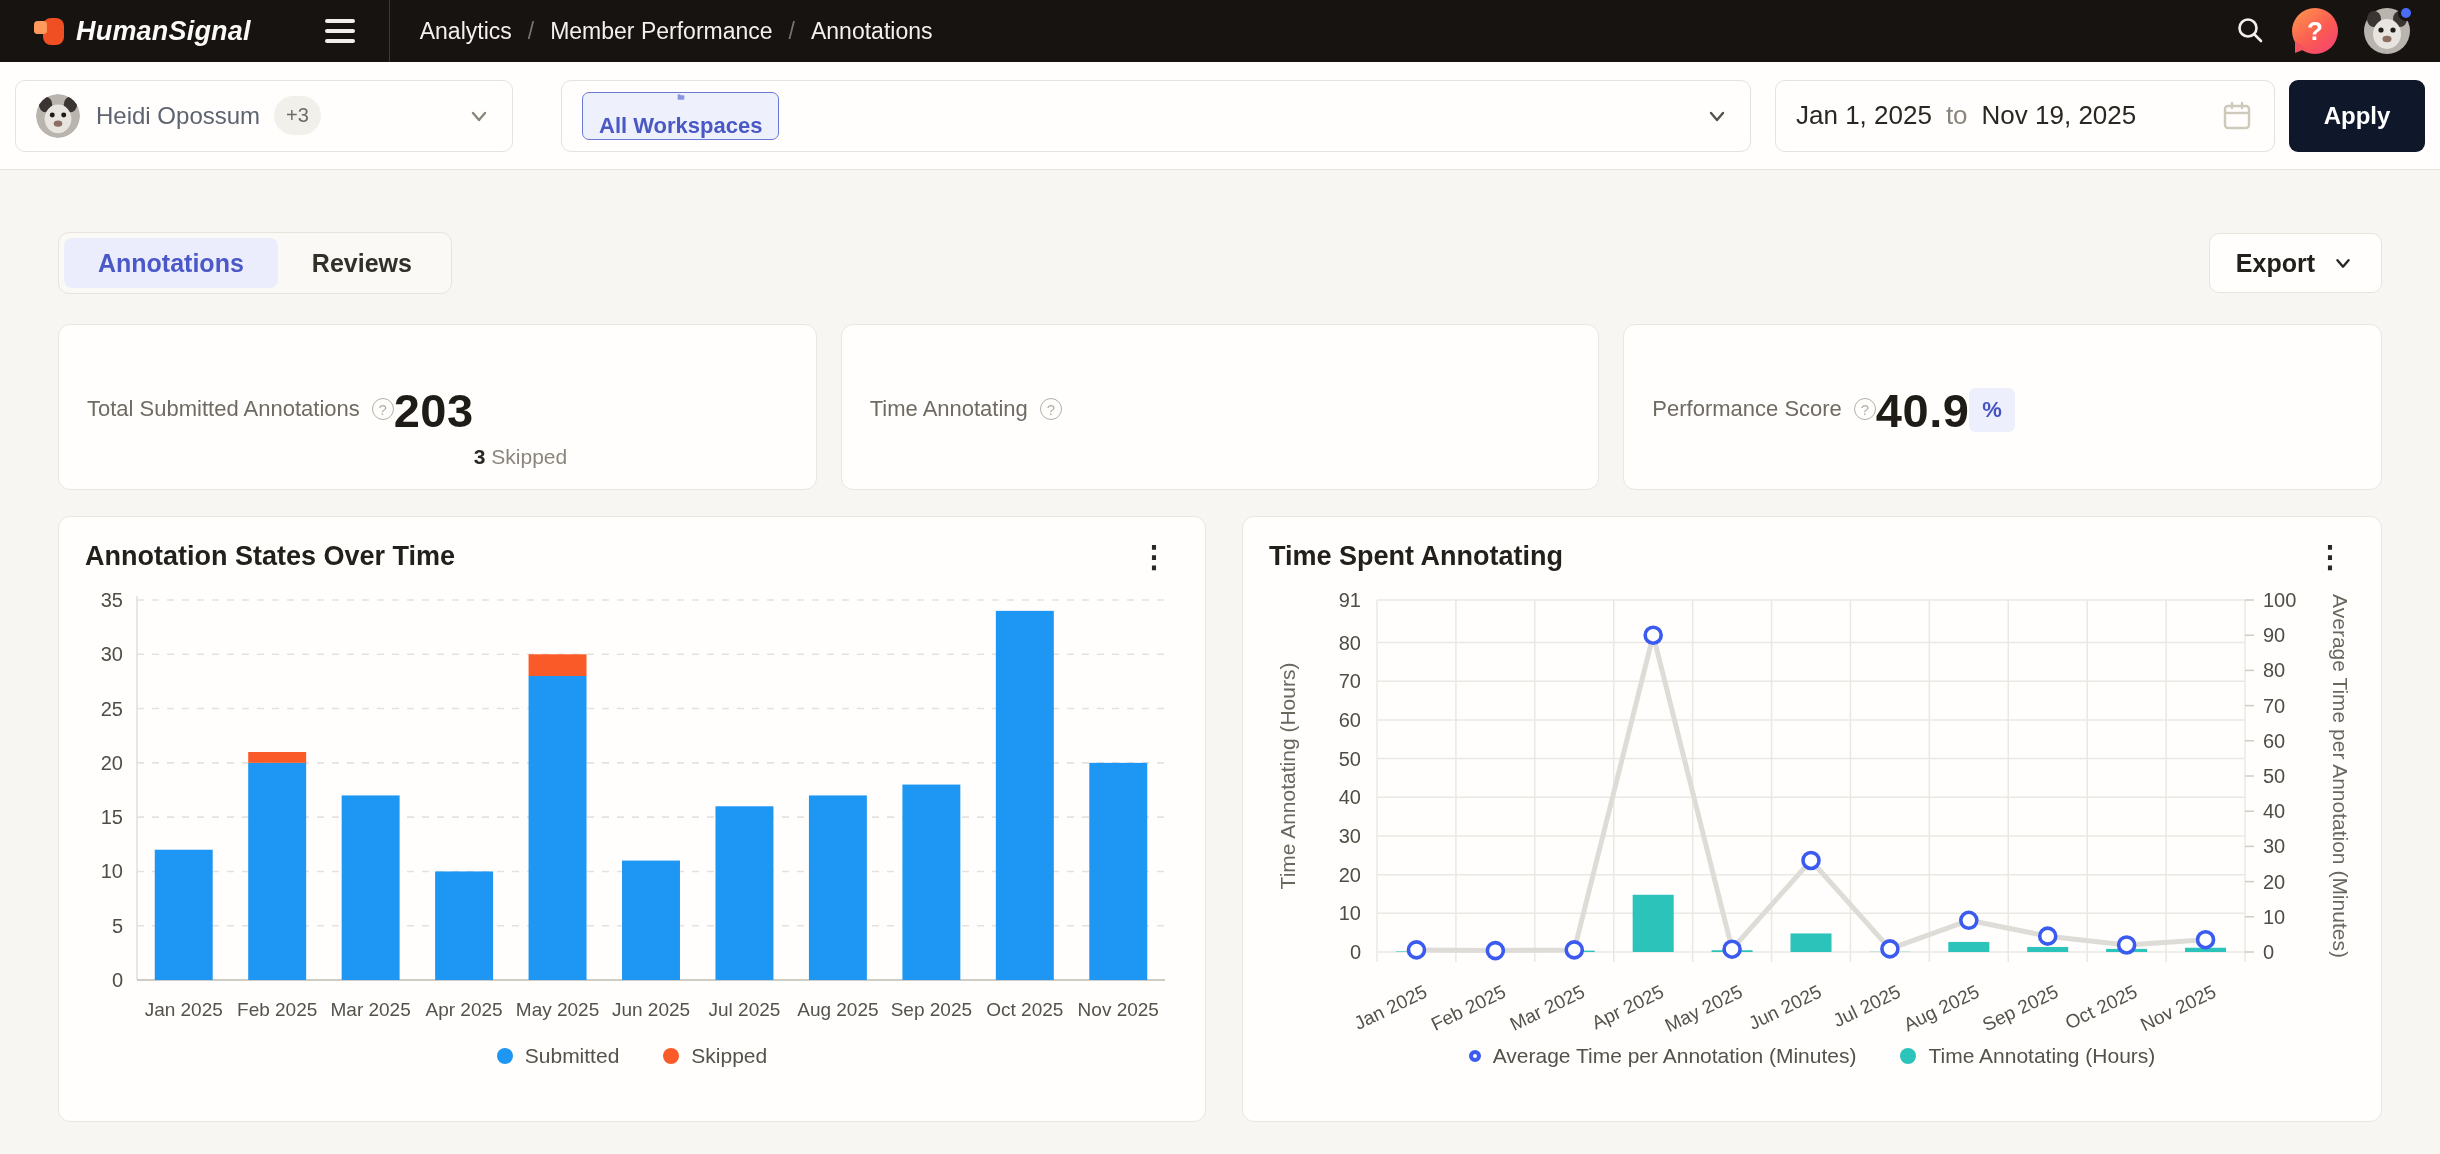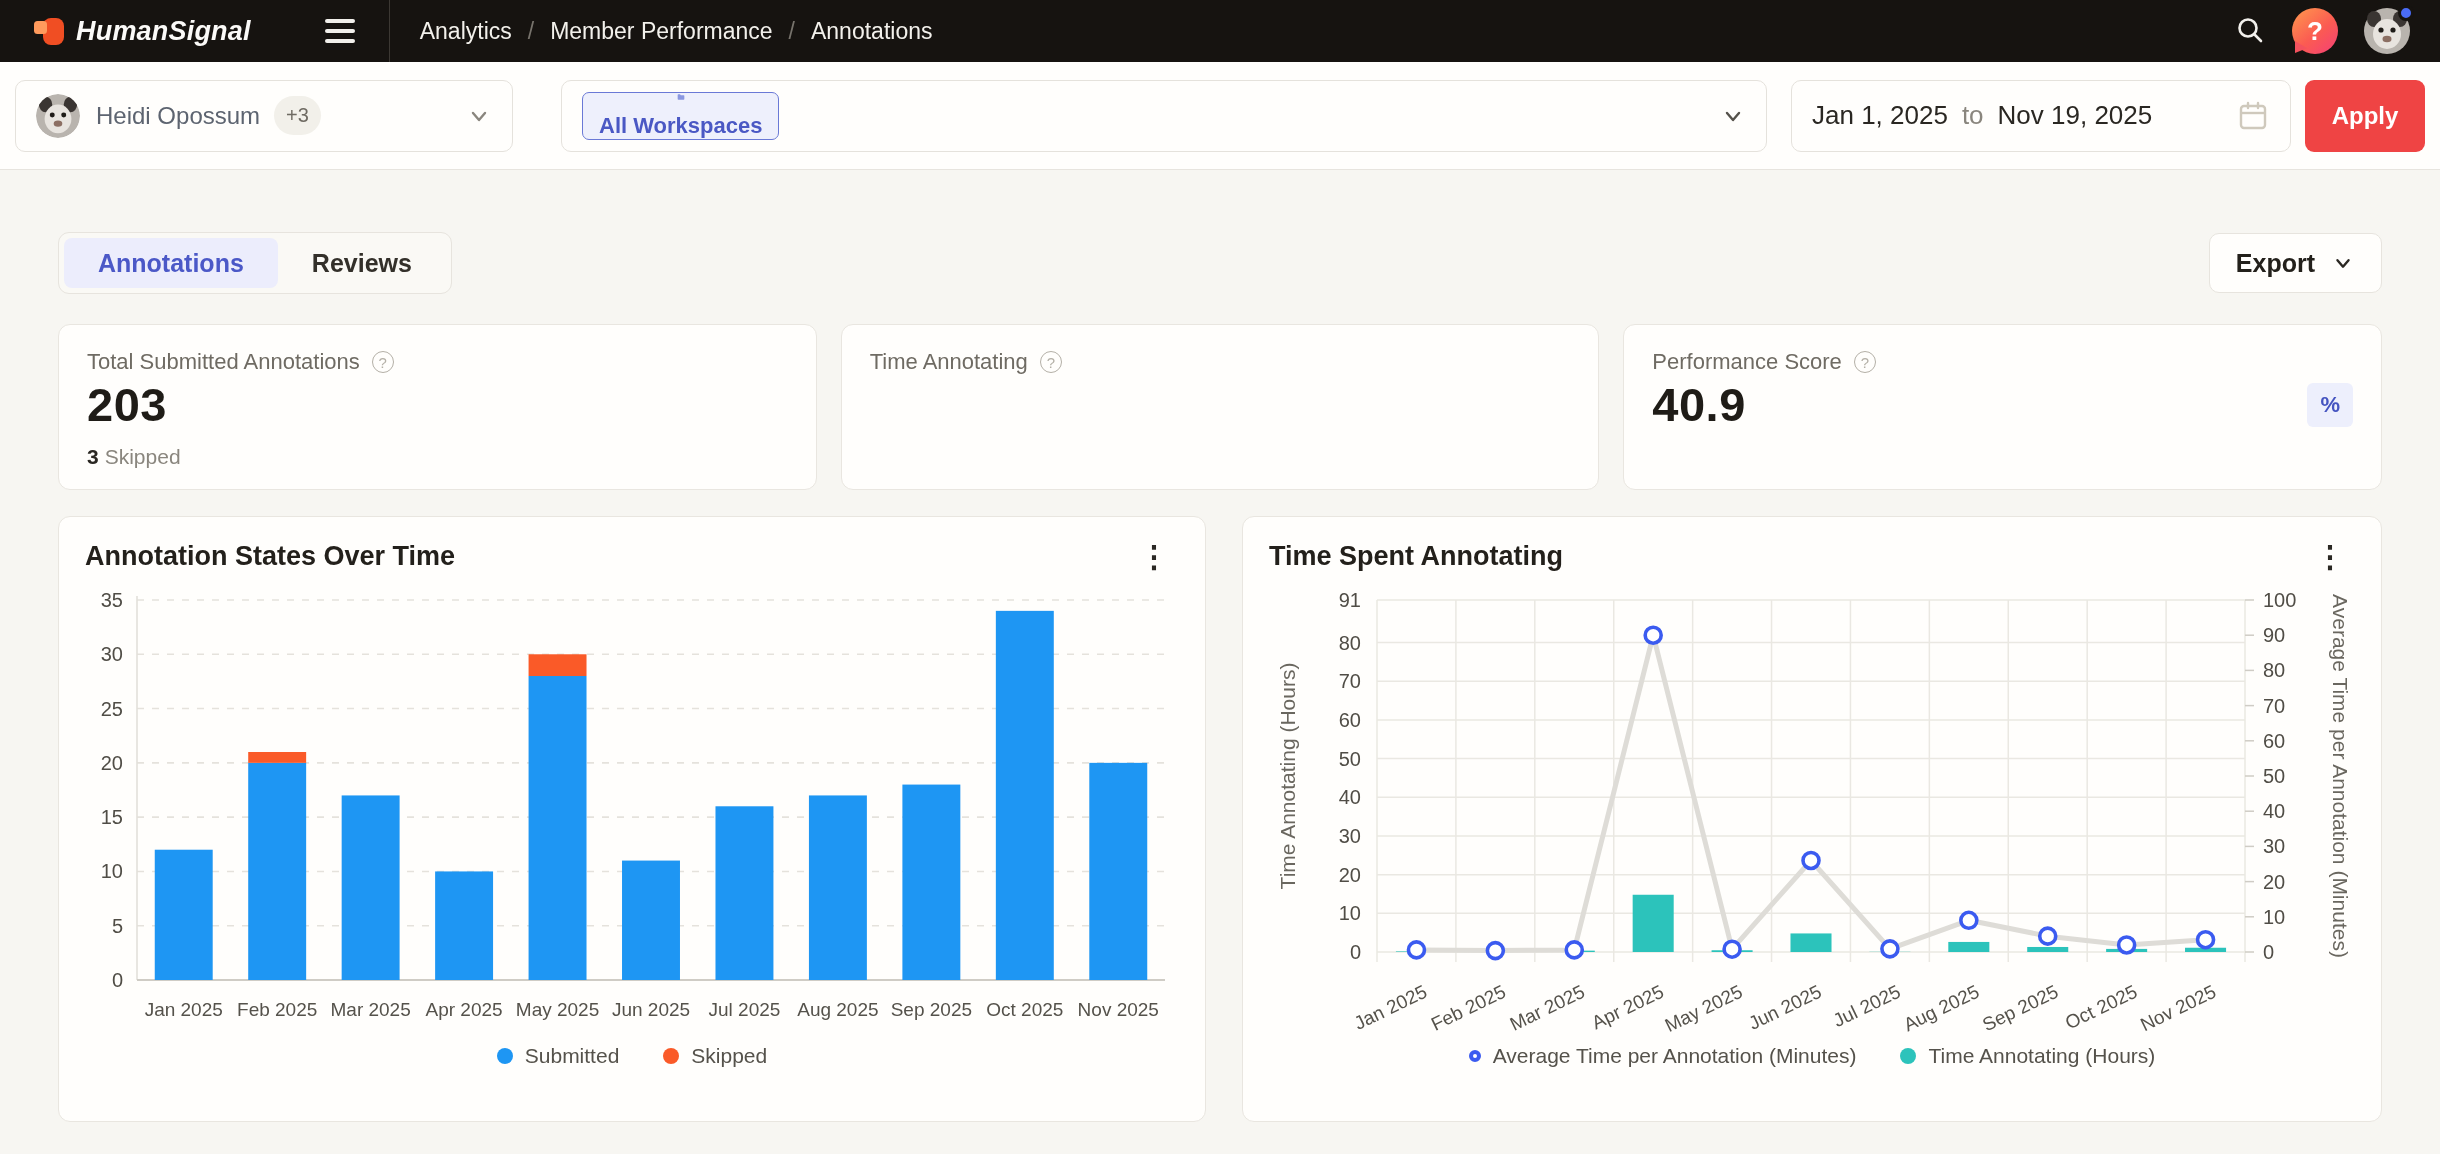--- a/index.html
+++ b/index.html
@@ -65,21 +65,21 @@
   .workspace-select { flex:1; justify-content:space-between; margin-right:24px; }
   .ws-tag {
     display:flex; align-items:center; gap:12px; height:48px; padding:0 16px;
     background:#eef0fc; border:1.5px solid #6a79d6; border-radius:7px;flex-direction:column;
   }
   .ws-tag-label { font-size:22px; font-weight:bold; color:#4a58c4; }
   .date-field { width:500px; justify-content:space-between; margin-right:14px; }
   .date-text { font-size:26px; color:#2a2722; display:flex; gap:14px; align-items:flex-start; }
   .date-to { color:#8a867e; }
   .apply-btn {
-    width:120px; height:72px; background:#ef4444; color:#fff; border:none;
+    width:136px; height:72px; background:#0f172a; color:#fff; border:none;
     border-radius:9px; font-size:24px; font-weight:bold; font-family:inherit;
   }
 
   
   .main { padding:62px 58px 0 58px; }
   .tabs-row { display:flex; align-items:center; justify-content:space-between; }
   .tab-group {
     display:inline-flex; align-items:center; border:1px solid #e7e4de;
     border-radius:11px; background:#faf9f5; padding:5px;
   }
@@ -91,21 +91,21 @@
     height:60px; padding:0 26px; background:#fffefc; border:1px solid #e7e4de;
     border-radius:10px; display:flex; align-items:center; gap:16px;
     font-size:25px; font-weight:bold; color:#23201b; font-family:inherit;justify-content:space-between;
   }
 
   
   .cards-row { display:grid; grid-template-columns:1fr 1fr 1fr; gap:24px; margin-top:30px; }
   .card {
     background:#fffefc; border:1px solid #e9e6e0; border-radius:12px;
   }
-  .stat-card { height:166px; padding:24px 28px 20px 28px; display:flex; flex-direction:column; }
+  .stat-card { height:166px; padding:24px 28px 20px 28px; display:flex; flex-direction:row; }
   .stat-label-row { display:flex; align-items:center; gap:12px; }
   .stat-label { font-size:22px; color:#6f6b63; }
   .help-icon {
     width:22px; height:22px; border:1.5px solid #b4b0a7; border-radius:50%;
     color:#b4b0a7; font-size:15px; display:flex; align-items:center; justify-content:center;
   }
   .stat-value-row { display:flex; align-items:center; justify-content:space-between; margin-top:2px; }
   .stat-value { font-size:47px; font-weight:bold; color:#1f1c17; letter-spacing:.5px; }
   .unit-badge {
     background:#edeffc; color:#4554c0; font-size:22px; font-weight:bold;

